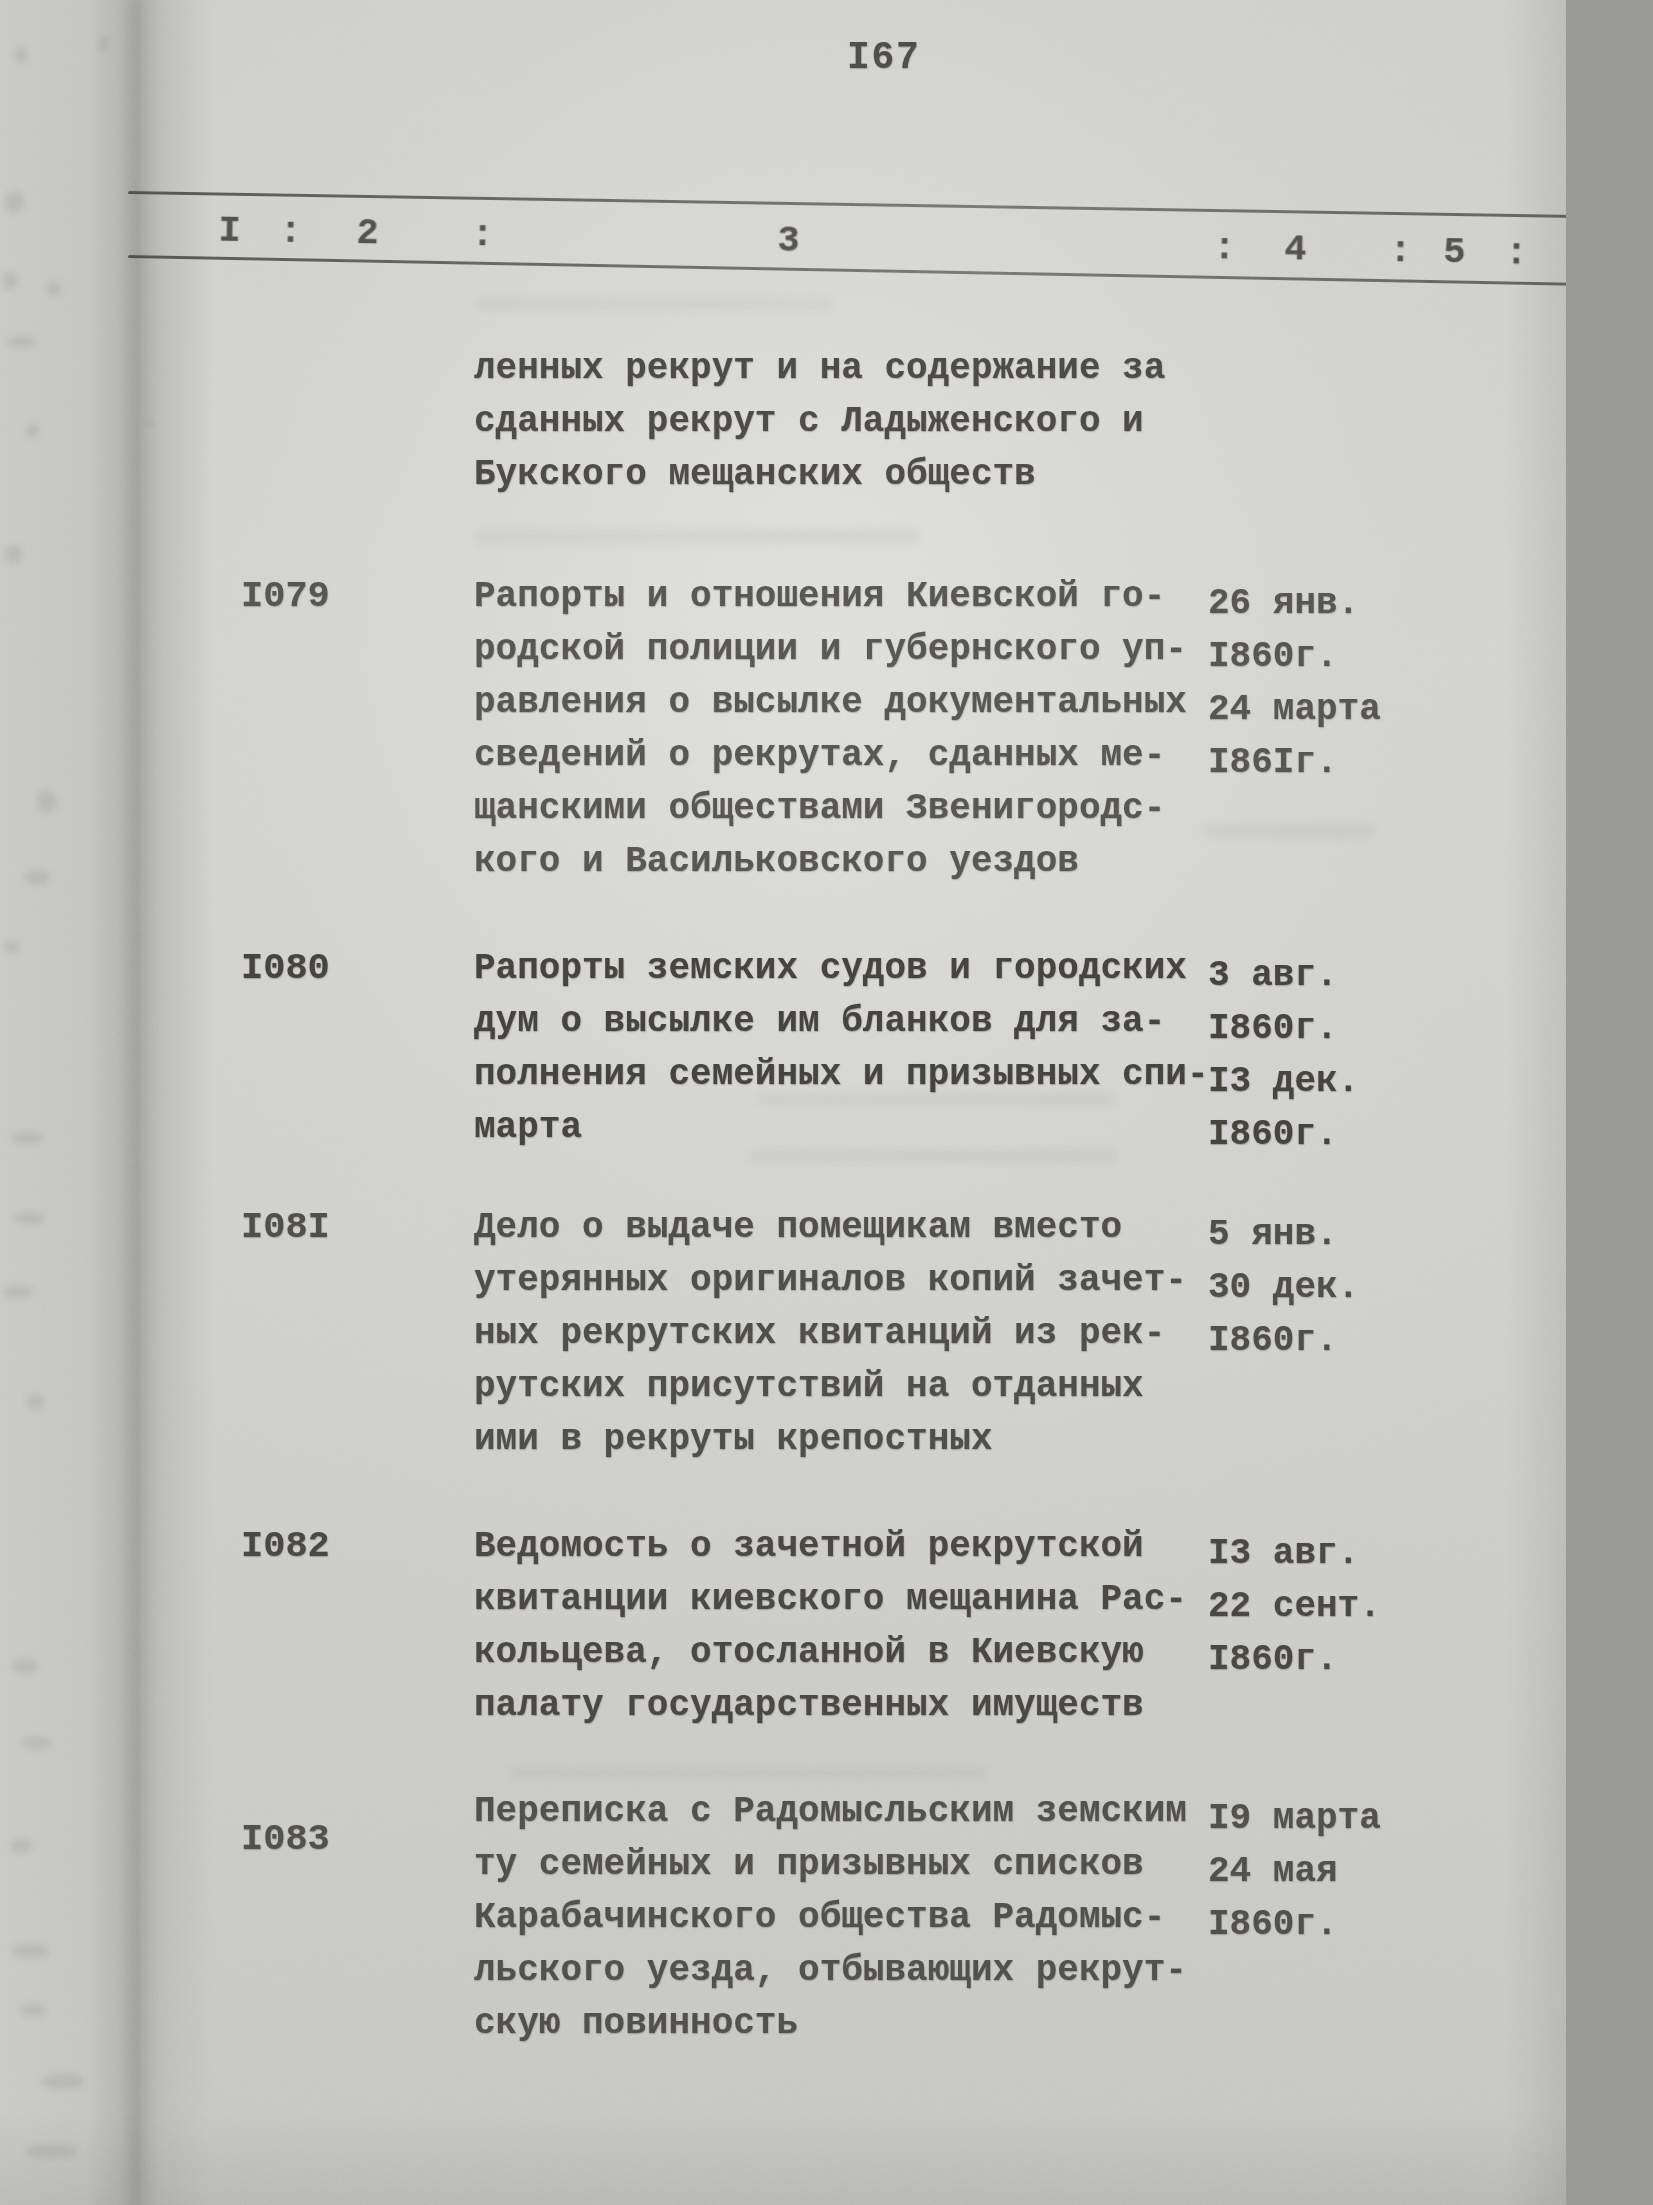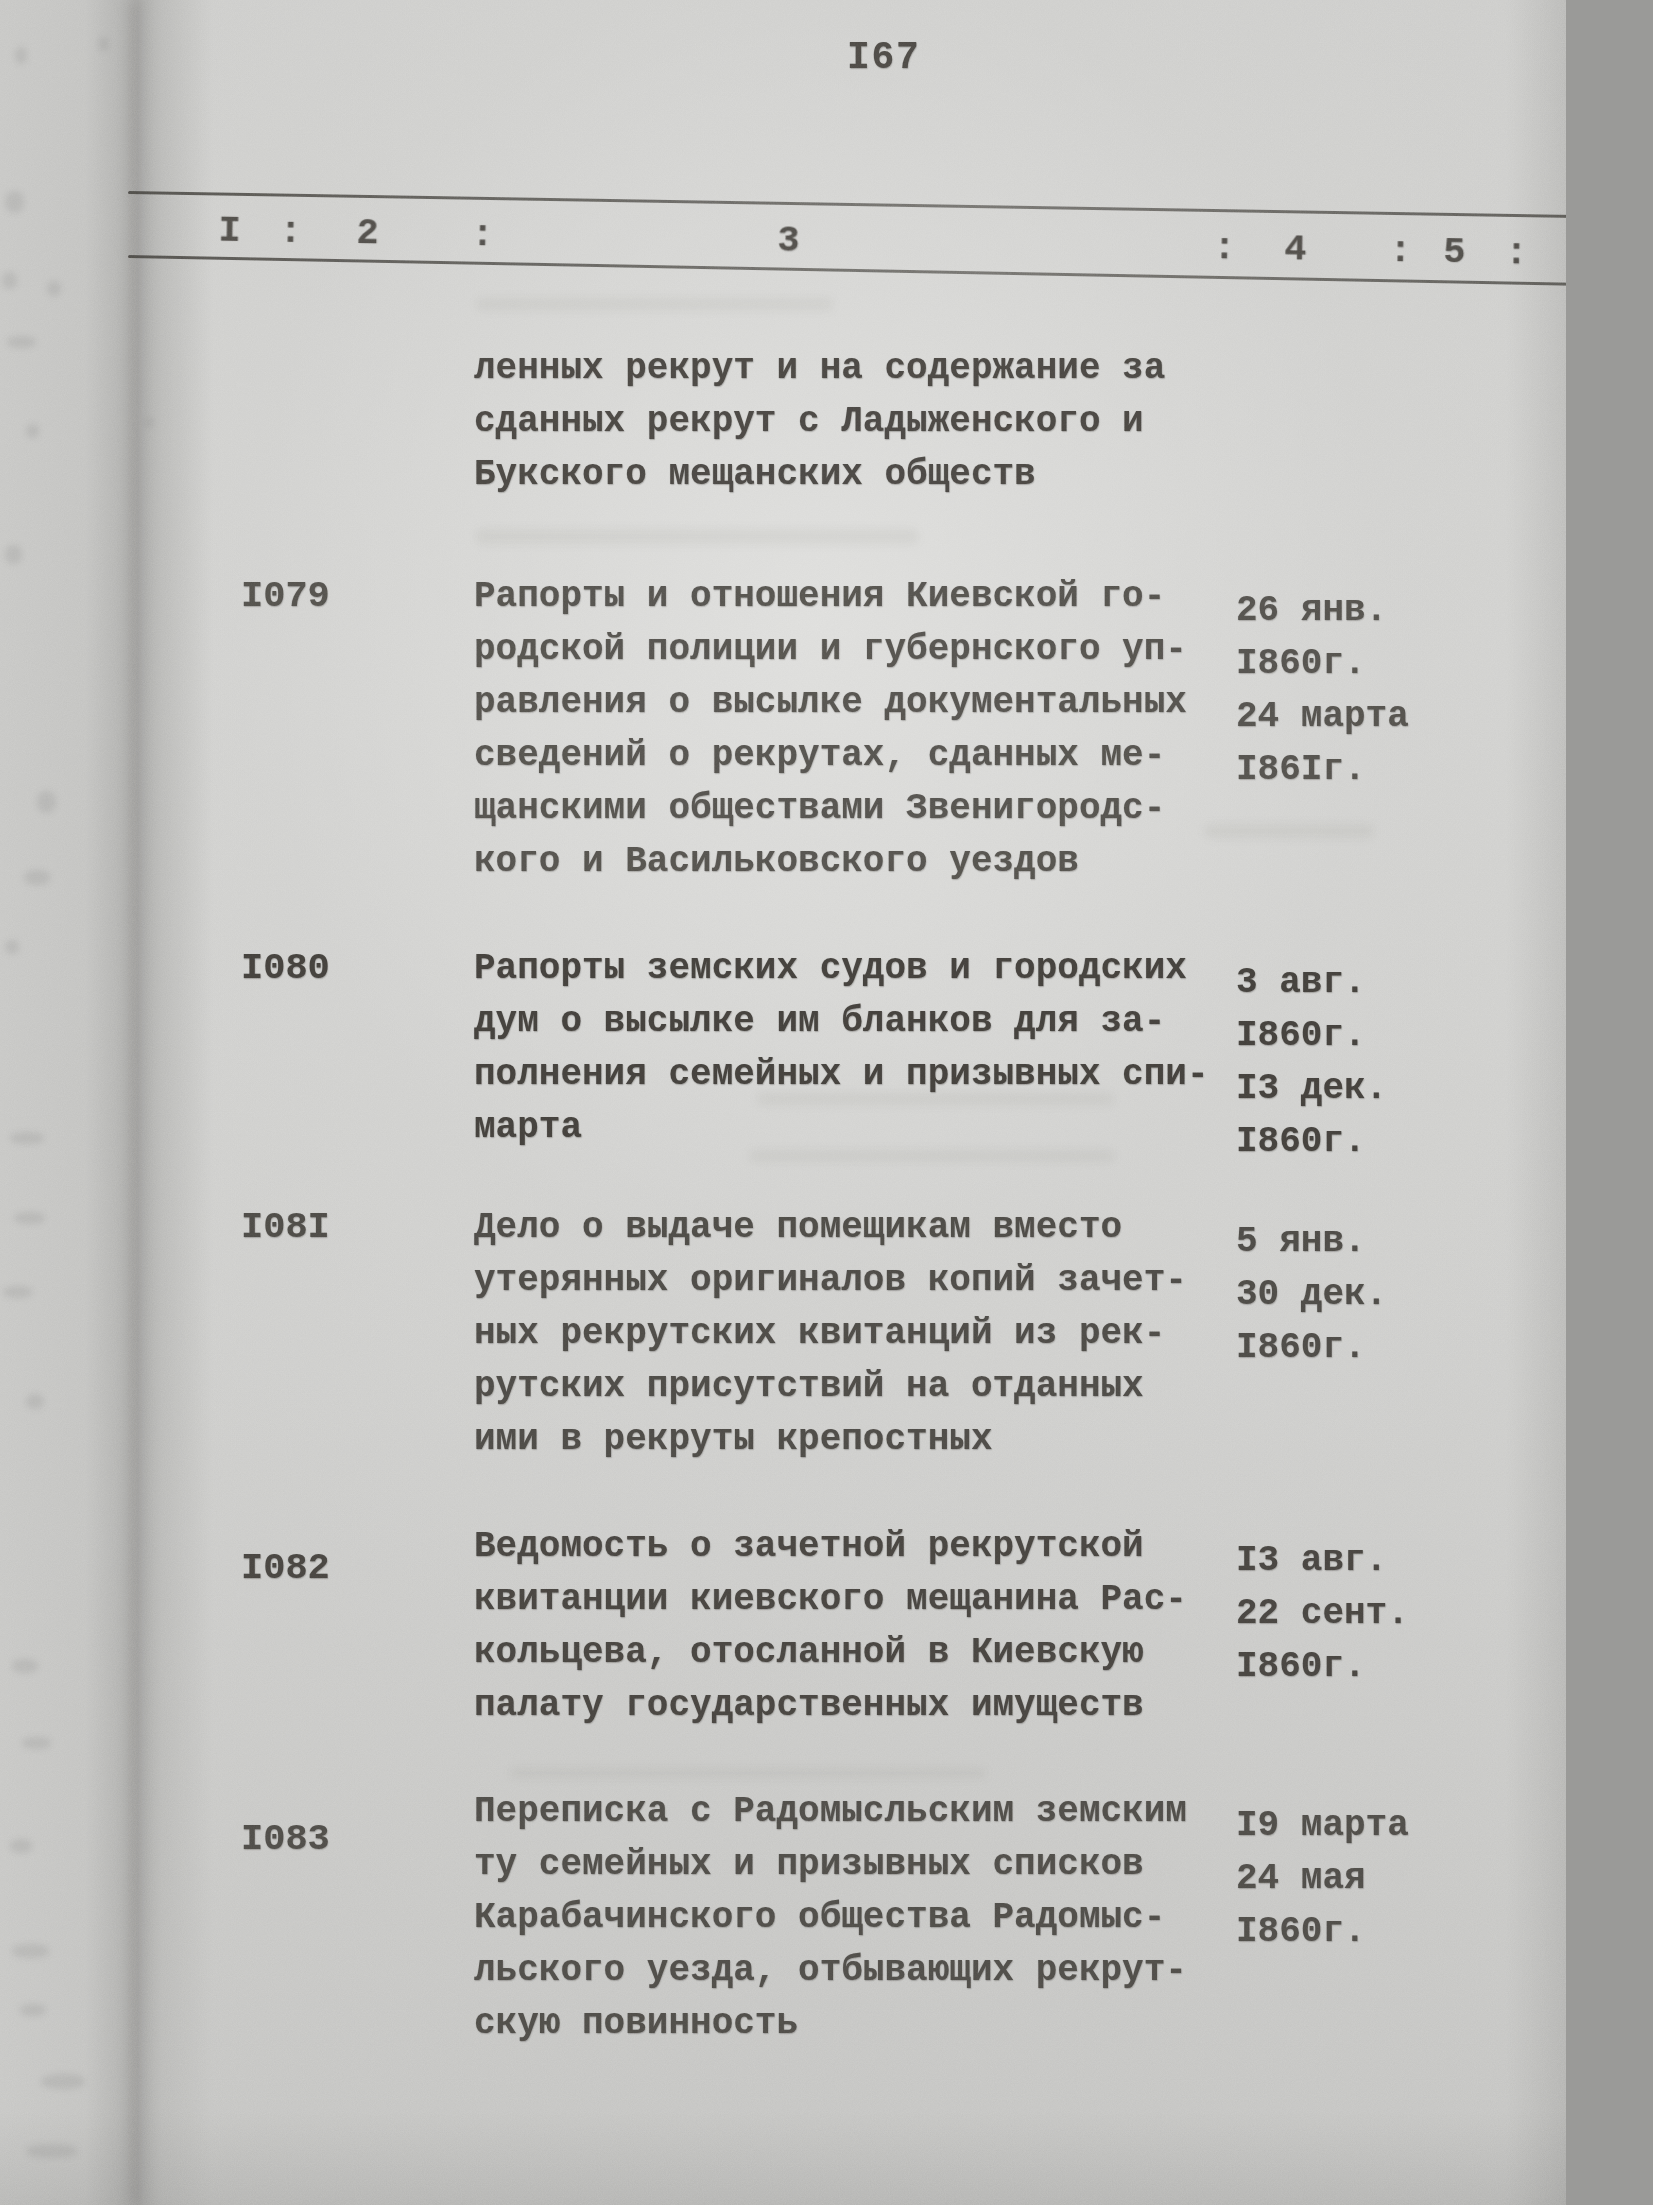--- a/index.html
+++ b/index.html
@@ -52,29 +52,29 @@
   .header-row{position:absolute;left:128px;top:199px;width:1531px;height:61px;
     transform:rotate(1deg);transform-origin:left top;}
   .hc{position:absolute;top:8.5px;font-size:37px;opacity:.85;}
   .c0{left:91px}.c1{left:152px}.c2{left:229px}.c3{left:344px}.c4{left:650px}
   .c5{left:1086px}.c6{left:1157px}.c7{left:1262px}.c8{left:1316px}.c9{left:1378px}.c10{left:1457px}
 
   .table-body{position:absolute;left:0;top:0;width:100%;height:100%;border-radius:14px;}
   .row{position:absolute;left:0;width:100%;}
   .row .no{position:absolute;left:241px;top:0;font-size:37px;line-height:53px;}
   .row .desc{position:absolute;left:474px;top:0;}
-  .row .dates{position:absolute;left:1208px;top:14px;margin-left:28px;}
+  .row .dates{position:absolute;left:1208px;top:7px;}
   .tline{font-size:36px;line-height:53px;height:53px;}
   .row:nth-child(1){opacity:.90}
   .row:nth-child(2){opacity:.84}
   .row:nth-child(3){opacity:.95}
   .row:nth-child(4){opacity:.88}
   .row:nth-child(5){opacity:.92}
   .row:nth-child(6){opacity:.86}
-  .row:nth-child(5) .no{margin-top:22px}
+  .row:nth-child(5) .no{margin-top:0}
   .row:nth-child(6) .no{margin-top:28px}
 
   .smudge{position:absolute;background:rgba(85,83,80,.12);border-radius:45%;filter:blur(3.4px);}
   .ghost{position:absolute;background:rgba(95,93,90,.07);border-radius:6.8px;filter:blur(4.3px);}
 </style>
 </head>
 <body>
 
 <div class="page">
 

